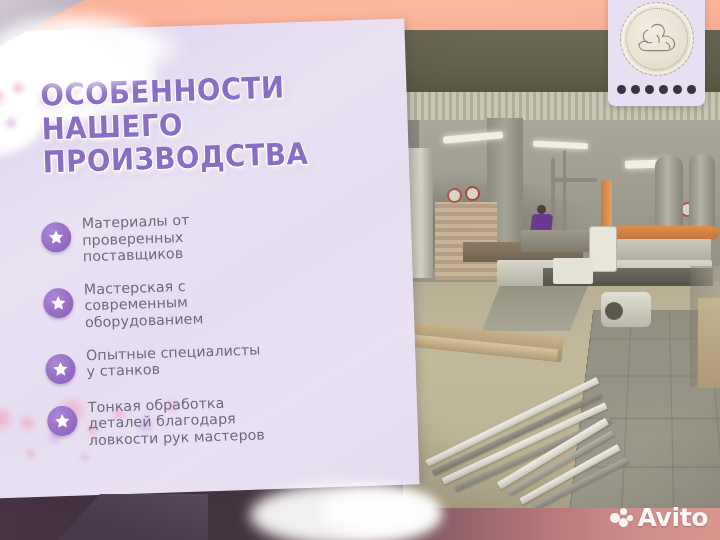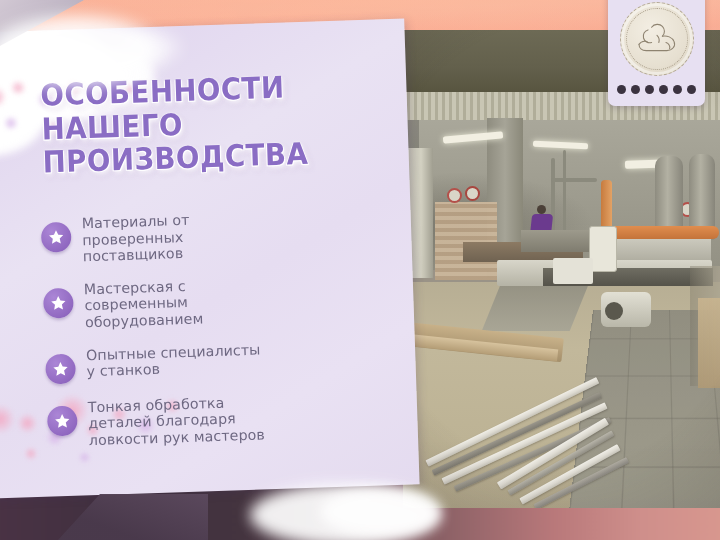--- a/index.html
+++ b/index.html
@@ -665,14 +665,23 @@
     <div class="logo-dots">
       <i></i>
       <i></i>
       <i></i>
       <i></i>
       <i></i>
       <i></i>
     </div>
   </div>
 
+  <div class="avito">
+    <span class="avito-mark">
+      <i class="am1"></i>
+      <i class="am2"></i>
+      <i class="am3"></i>
+      <i class="am4"></i>
+    </span>
+    <span class="avito-word">Avito</span>
+  </div>
 
 </div>
 
 </body></html>

